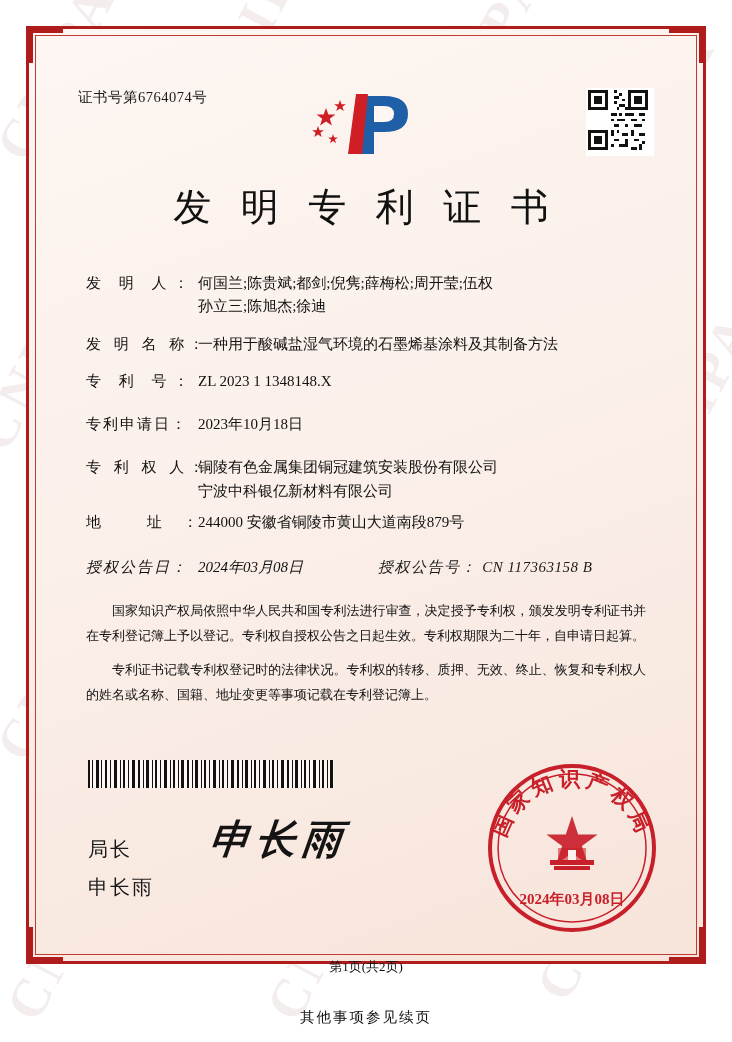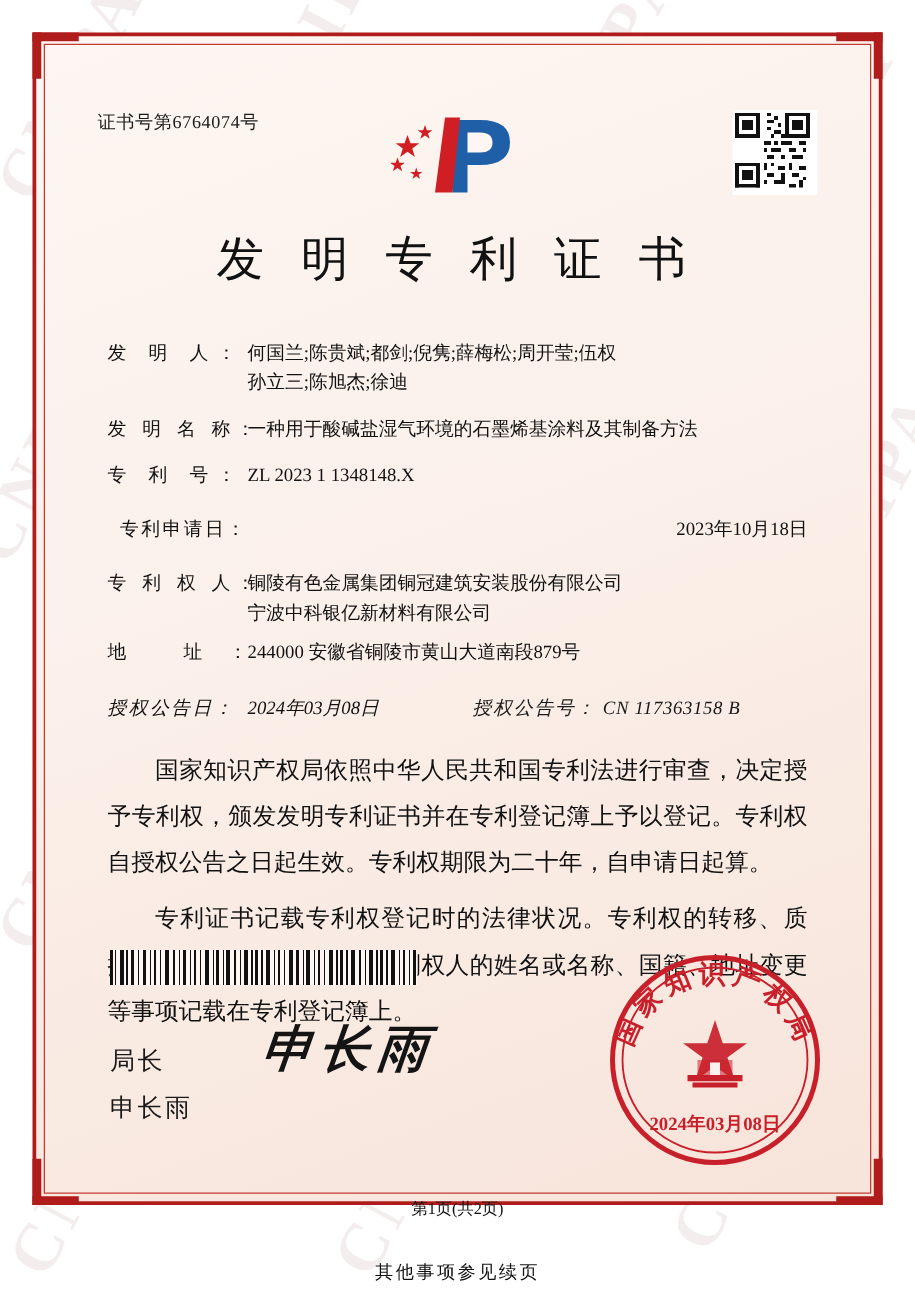--- a/index.html
+++ b/index.html
@@ -162,21 +162,21 @@
     white-space: nowrap;
     letter-spacing: 1.5px;
   }
 
   
   .paras {
     position: absolute;
     left: 86px;
     top: 598px;
     width: 560px;
-    font-size: 19px;
+    font-size: 13px;
     line-height: 1.95;
     text-align: justify;
     color: #111;
   }
   .paras p {
     margin: 0 0 8px 0;
     text-indent: 2em;
   }
 
   
@@ -361,21 +361,21 @@
       <div class="row">
         <div class="lbl sp3"><span>发 明 名 称</span><span class="colon">：</span></div>
         <div class="val">一种用于酸碱盐湿气环境的石墨烯基涂料及其制备方法</div>
       </div>
 
       <div class="row">
         <div class="lbl sp4"><span>专 利 号</span><span class="colon">：</span></div>
         <div class="val">ZL 2023 1 1348148.X</div>
       </div>
 
-      <div class="row" style="margin-top:20px;text-align:right;">
+      <div class="row" style="margin-top:20px;">
         <div class="lbl sp2"><span>专利申请日</span><span class="colon">：</span></div>
         <div class="val">2023年10月18日</div>
       </div>
 
       <div class="row tight" style="margin-top:20px;">
         <div class="lbl sp3"><span>专 利 权 人</span><span class="colon">：</span></div>
         <div class="val">
           <span class="line2">铜陵有色金属集团铜冠建筑安装股份有限公司</span>
           <span class="line2">宁波中科银亿新材料有限公司</span>
         </div>

